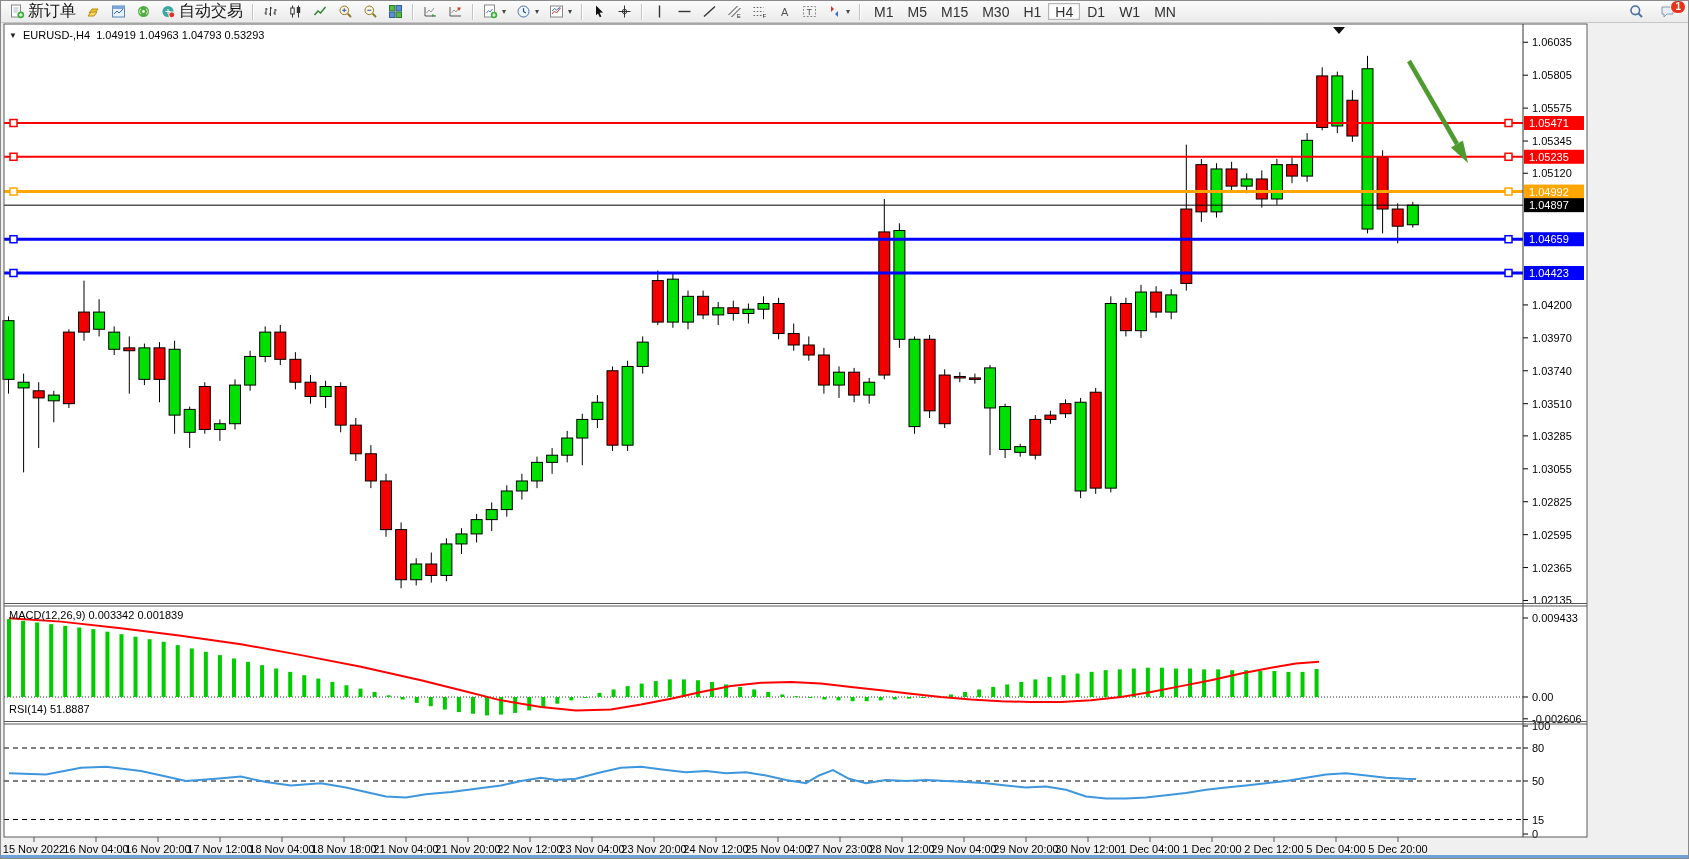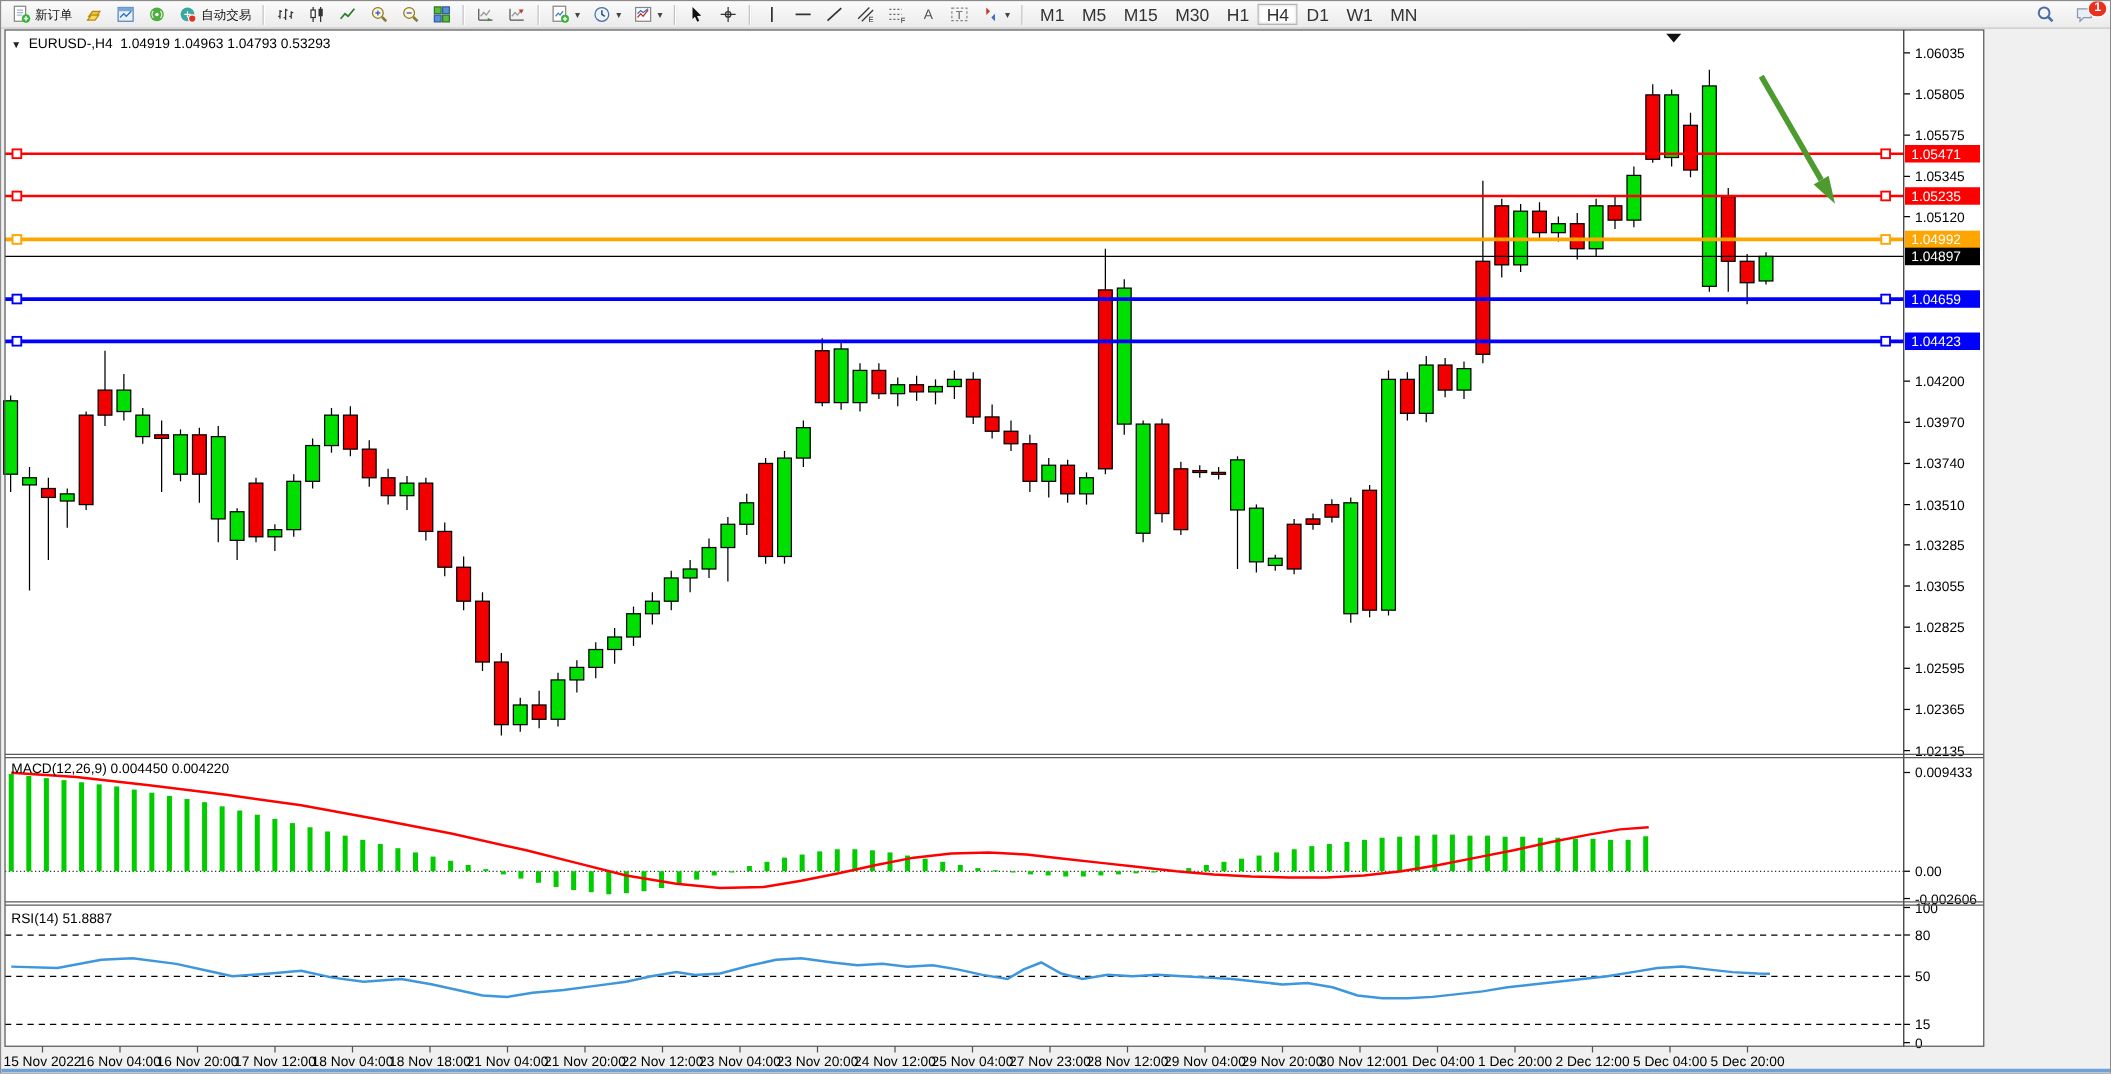--- a/index.html
+++ b/index.html
@@ -1,38 +1,38 @@
 <!DOCTYPE html>
 <html><head>
 <meta charset="utf-8">
 <style>
   html,body{margin:0;padding:0;background:#d8d8d8;font-family:"Liberation Sans",sans-serif;}
   #app{position:relative;width:1689px;height:859px;background:#f0f0f0;overflow:hidden;border:1px solid #8a8a8a;box-sizing:border-box;}
   
   #toolbar{position:absolute;top:0;left:0;width:1689px;height:22px;background:linear-gradient(#fbfbfb,#ebebeb);border-bottom:1px solid #c6c6c6;display:flex;align-items:center;padding:0 4px;box-sizing:border-box;z-index:5;}
   .tb-btn{display:flex;align-items:center;gap:3px;padding:1px 4px;border:1px solid transparent;border-radius:2px;height:18px;box-sizing:border-box;cursor:default;white-space:nowrap;}
-  .tb-btn .lbl{font-size:10px;color:#111;}
+  .tb-btn .lbl{font-size:16px;color:#111;}
   .tb-btn .dd{font-size:8px;color:#444;margin-left:1px;}
   .tb-sep{width:1px;height:16px;background:#c3c3c3;margin:0 4px;border-right:1px solid #fff;}
   .tb-btn svg{display:block;}
   #tf-group{display:flex;align-items:center;margin-left:2px;}
   .tf-btn{font-size:14px;color:#333;padding:1px 6px;height:17px;line-height:15px;border:1px solid transparent;box-sizing:border-box;}
   .tf-btn.active{background:#fdfdfd;border:1px solid #b5b5b5;box-shadow:inset 0 0 2px #ccc;}
   #tb-right{margin-left:auto;display:flex;align-items:center;gap:6px;padding-right:6px;}
   #chat-wrap{position:relative;}
   #chat-badge{position:absolute;top:-4px;right:-7px;background:#e8321e;color:#fff;font-size:10px;font-weight:bold;border-radius:8px;padding:0 4px;line-height:12px;border:1px solid #fff;}
   
   #chart-region{position:absolute;top:22px;left:0;width:1689px;height:728px;}
   #chart-svg{position:absolute;top:0;left:0;}
   .overlay-title{position:absolute;font-size:11px;color:#000;z-index:3;white-space:pre;}
   #main-title{left:8px;top:6px;display:flex;align-items:center;gap:6px;}
   #main-title .tri{font-size:8px;color:#222;}
   #main-title .sym{font-size:11px;}
   #macd-title{left:8px;top:586px;}
-  #rsi-title{left:8px;top:706px;}
+  #rsi-title{left:8px;top:680px;}
   #bottom-strip{position:absolute;left:0;bottom:0;width:1689px;height:3px;background:#6ea1d8;z-index:4;}
 </style>
 </head>
 <body>
 
 <div id="app">
 
   <div id="toolbar">
     <div id="tb-left" style="display: flex; align-items: center;">
         <span class="tb-btn">
@@ -728,18 +728,18 @@
           <polygon points="1467,162 1449.9,146.5 1461.9,139.5" fill="#4D9B2F"></polygon>
         </g>
         <polygon points="1332,26 1344,26 1338,33" fill="#111"></polygon>
       </svg>
 
     <div class="overlay-title" id="main-title">
       <span class="tri">▼</span>
       <span class="sym">EURUSD-,H4</span>
       <span class="sym">1.04919 1.04963 1.04793 0.53293</span>
     </div>
-    <div class="overlay-title" id="macd-title">MACD(12,26,9) 0.004450 0.004220</div>
+    <div class="overlay-title" id="macd-title">MACD(12,26,9) 0.003342 0.001839</div>
     <div class="overlay-title" id="rsi-title">RSI(14) 51.8887</div>
   </div>
 
   <div id="bottom-strip"></div>
 </div>
 
 </body></html>

